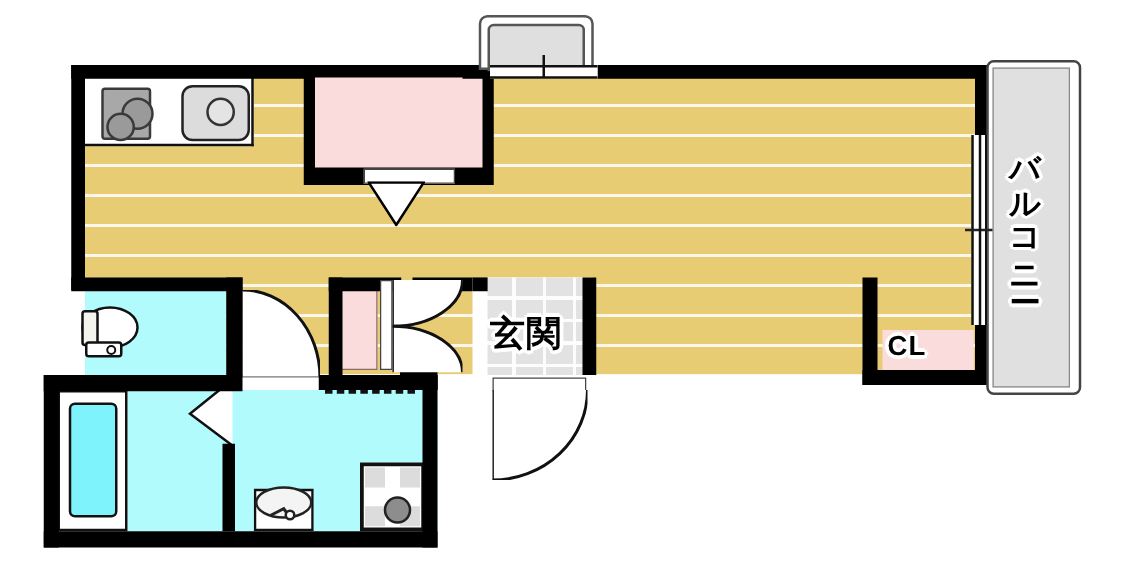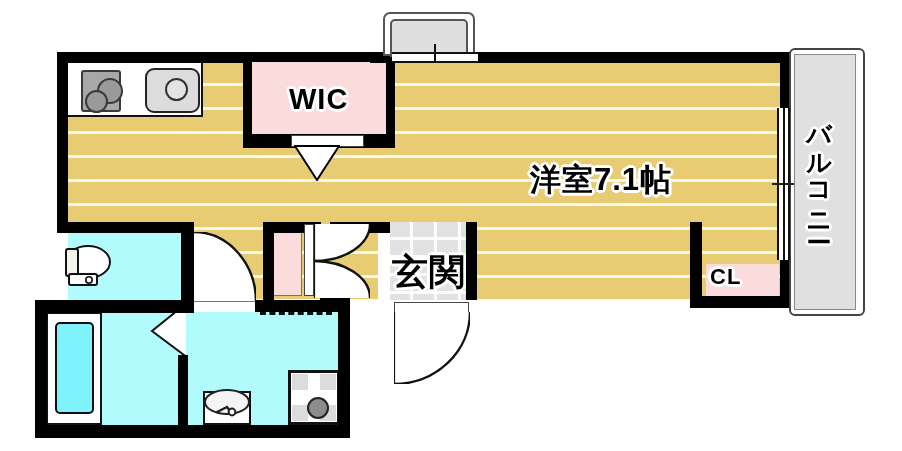--- a/index.html
+++ b/index.html
@@ -38,21 +38,21 @@
     position:absolute;color:#000;font-weight:700;white-space:nowrap;
     -webkit-text-stroke:0px;
     text-shadow:
       2px 0 0 #fff,-2px 0 0 #fff,0 2px 0 #fff,0 -2px 0 #fff,
       2px 2px 0 #fff,-2px 2px 0 #fff,2px -2px 0 #fff,-2px -2px 0 #fff,
       3px 0 0 #fff,-3px 0 0 #fff,0 3px 0 #fff,0 -3px 0 #fff;
   }
   .lbl-room{font-size:31px;letter-spacing:1px;}
   .lbl-wic{font-size:29px;letter-spacing:1px;}
   .lbl-cl{font-size:22px;letter-spacing:1px;}
-  .lbl-gk{font-size:36px;letter-spacing:1px;}
+  .lbl-gk{font-size:28px;letter-spacing:1px;}
   .lbl-bal{font-size:25px;writing-mode:vertical-rl;text-orientation:upright;
            line-height:1.02;letter-spacing:2px;}
 
   
   .stove{background:#a8a8a8;border:2px solid #3a3a3a;border-radius:3px;}
   .burner{position:absolute;border:2px solid #3a3a3a;border-radius:50%;background:#9a9a9a;}
   .sinkbox{background:#dcdcdc;border:2px solid #222;border-radius:9px;}
   .sinkhole{position:absolute;border:2px solid #333;border-radius:50%;background:#e4e4e4;}
 
   .tub{background:#7ef3fb;border:2px solid #111;border-radius:5px;}
@@ -87,21 +87,20 @@
   <div class="abs floor-white" style="left:68px;top:62px;width:135px;height:55px;border:2px solid #111;border-top:none;border-left:none;"></div>
 
   <div class="abs wall" style="left:243px;top:52px;width:152px;height:96px;"></div>
   <div class="abs floor-pink" style="left:252px;top:62px;width:134px;height:72px;"></div>
   <div class="abs doorleaf" style="left:291px;top:135px;width:73px;height:12px;"></div>
   <div class="abs" style="left:294px;top:145px;width:46px;height:36px;">
     <svg width="46" height="36" viewBox="0 0 46 36">
       <polygon points="1,1 45,1 23,35" fill="#ffffff" stroke="#000000" stroke-width="2"></polygon>
     </svg>
   </div>
-  <div class="lbl lbl-wic" style="left:289px;top:83px;">WIC</div>
 
   <div class="abs floor-pink" style="left:706px;top:264px;width:73px;height:36px;"></div>
   <div class="lbl lbl-cl" style="left:710px;top:264px;">CL</div>
 
   <div class="abs floor-tile" style="left:389px;top:222px;width:85px;height:78px;"></div>
   <div class="lbl lbl-gk" style="left:392px;top:248px;">玄関</div>
 
   <div class="abs floor-pink" style="left:272px;top:226px;width:30px;height:70px;border:1px solid #8a6a6a;"></div>
 
   <div class="abs floor-cyan" style="left:68px;top:232px;width:113px;height:70px;"></div>
@@ -219,18 +218,17 @@
   <div class="abs" style="left:314px;top:224px;width:56px;height:74px;">
     <svg width="56" height="74" viewBox="0 0 56 74">
       <path d="M0,0 L56,0 A56,37 0 0 1 0,37 Z" fill="#ffffff" stroke="none"></path>
       <path d="M56,0 A56,37 0 0 1 0,37" fill="none" stroke="#111" stroke-width="2.4"></path>
       <path d="M0,74 L56,74 A56,37 0 0 0 0,37 Z" fill="#ffffff" stroke="none"></path>
       <path d="M56,74 A56,37 0 0 0 0,37" fill="none" stroke="#111" stroke-width="2.4"></path>
       <line x1="0" y1="0" x2="0" y2="74" stroke="#111" stroke-width="2.2"></line>
     </svg>
   </div>
 
-  <div class="lbl lbl-room" style="left:530px;top:159px;">洋室7.1帖</div>
 
   <div class="abs" style="left:378px;top:222px;width:12px;height:78px;background:#ffffff;"></div>
   <div class="abs wall" style="left:378px;top:222px;width:12px;height:11px;"></div>
 
 </div>
 
 </body></html>

